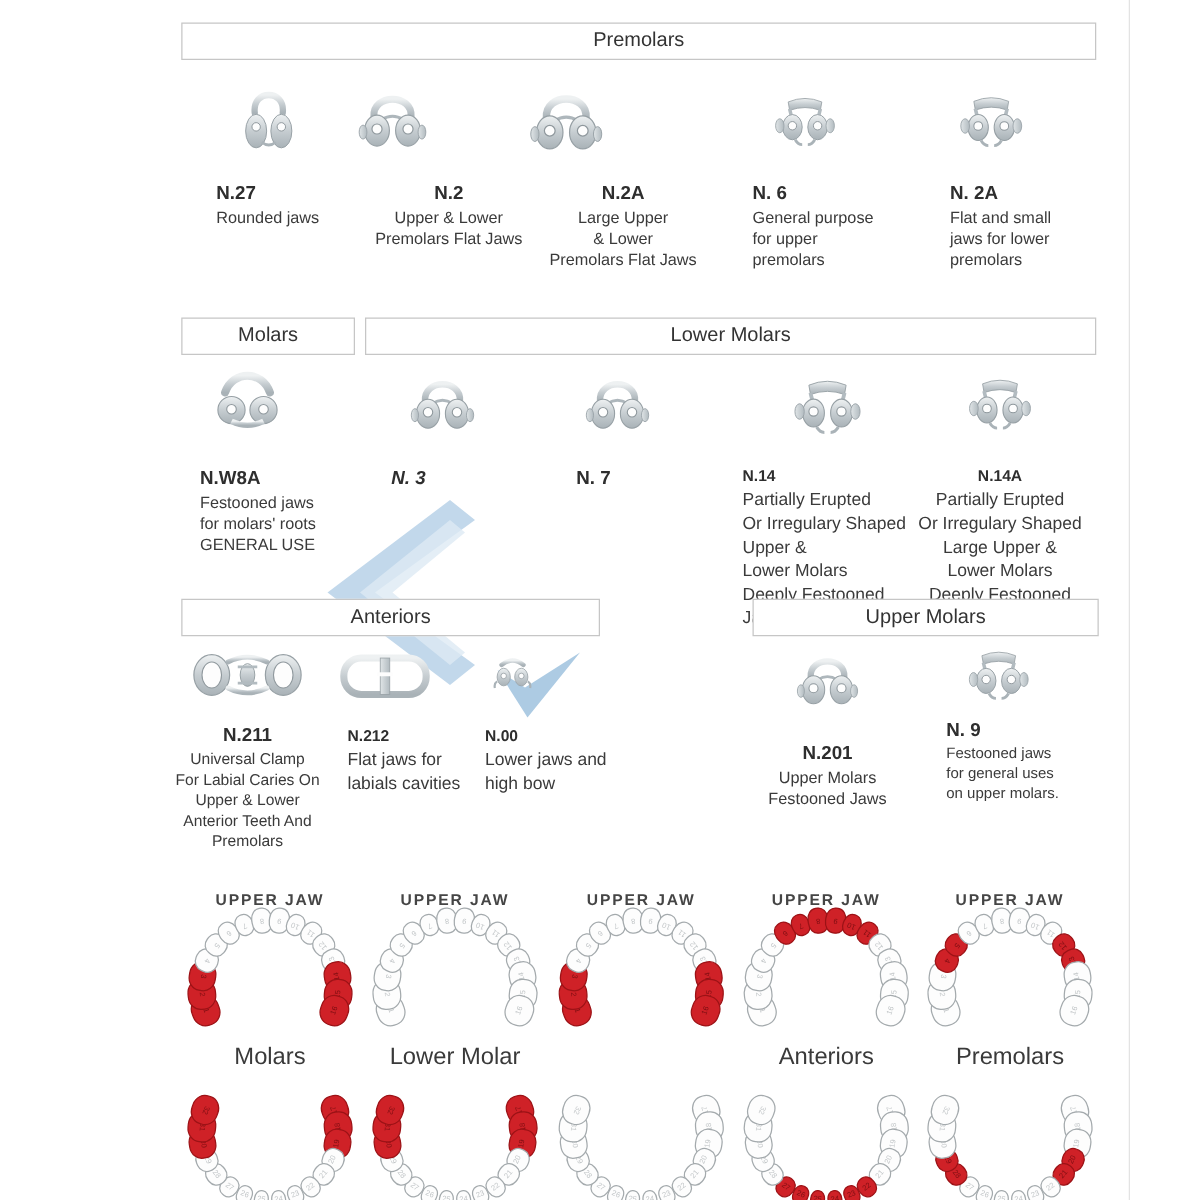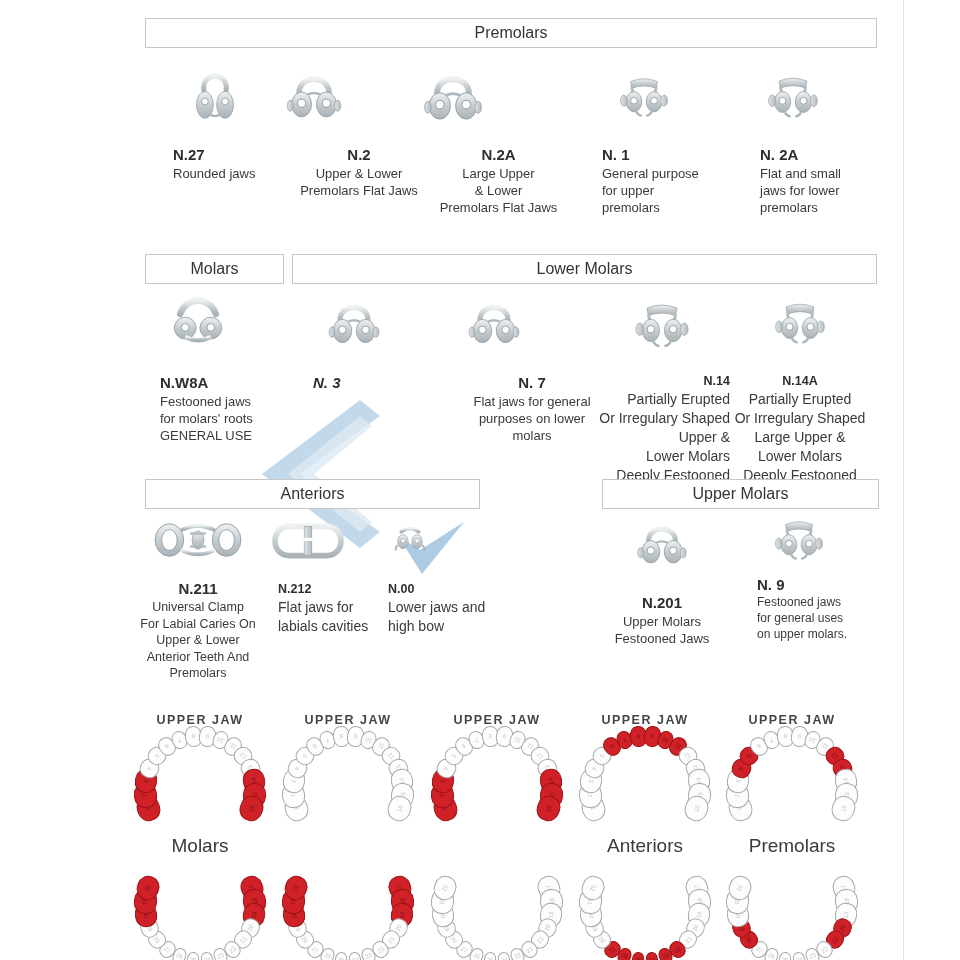--- a/index.html
+++ b/index.html
@@ -36,35 +36,35 @@
   .r1 .clampbox{height:84px;}
   .r1c1{left:158px;top:62px;width:115px;margin-left:15px;}
   .r1c2{left:283px;top:62px;width:152px;text-align:center;}
   .r1c3{left:420px;top:62px;width:157px;text-align:center;}
   .r1c4{left:602px;top:62px;width:130px;}
   .r1c5{left:760px;top:62px;width:115px;}
   
   .r2 .clampbox{height:84px;}
   .r2c1{left:160px;top:290px;width:122px;}
   .r2c2{left:313px;top:290px;width:132px;font-style:italic;}
-  .r2c3{left:461px;top:290px;width:142px;text-align:center;}
-  .r2c4{left:594px;top:290px;width:136px;text-align:right;}
+  .r2c3{left:461px;top:290px;width:142px;}
+  .r2c4{left:594px;top:290px;width:136px;text-align:left;}
   .r2c5{left:730px;top:290px;width:140px;text-align:center;}
   
   .r3 .clampbox{height:66px;}
   .r3c1{left:130px;top:510px;width:136px;text-align:center;}
   .r3c1 .desc{font-size:12.5px;}
   .r3c2{left:278px;top:510px;width:100px;}
   .r3c3{left:388px;top:510px;width:100px;}
   .r3c4{left:598px;top:510px;width:128px;text-align:center;}
   .r3c4 .num{margin-top:14px;}
   .r3c5{left:757px;top:510px;width:115px;}
   .r3c5 .desc{font-size:12px;}
   
-  .jaws{position:absolute;left:0;top:705px;width:892px;height:255px;z-index:1;}
+  .jaws{position:absolute;left:16px;top:705px;width:892px;height:255px;z-index:1;}
   .jaw-diagram{position:absolute;top:0;width:150px;height:255px;}
   .jaw-title{
     position:absolute;left:0;top:8px;width:150px;text-align:center;
     font-size:12.5px;font-weight:bold;letter-spacing:1.5px;color:#454545;
   }
   .jaw-label{
     position:absolute;left:-30px;top:130px;width:210px;text-align:center;
     font-size:19px;color:#3a3a3a;white-space:nowrap;
   }
   .tooth{
@@ -195,21 +195,21 @@
   <div class="desc">Large Upper
 &amp; Lower
 Premolars Flat Jaws</div>
 </div>
 <div class="item r1 r1c4">
   <span class="clampbox">
       <svg width="56" height="66" style="margin-left:14px">
         <use href="#c-wing"></use>
       </svg>
     </span>
-  <div class="num">N. 1</div>
+  <div class="num">N. 6</div>
   <div class="desc">General purpose
 for upper
 premolars</div>
 </div>
 <div class="item r1 r1c5">
   <span class="clampbox">
       <svg width="58" height="66" style="margin-left:4px">
         <use href="#c-wing"></use>
       </svg>
     </span>
@@ -238,23 +238,20 @@
     </span>
   <div class="num">N. 3</div>
 </div>
 <div class="item r2 r2c3">
   <span class="clampbox">
       <svg width="58" height="68" style="margin-left:4px">
         <use href="#c-std"></use>
       </svg>
     </span>
   <div class="num">N. 7</div>
-  <div class="desc">Flat jaws for general
-purposes on lower
-molars</div>
 </div>
 <div class="item r2 r2c4 small">
   <span class="clampbox">
       <svg width="62" height="66" style="margin:0 auto">
         <use href="#c-wing"></use>
       </svg>
     </span>
   <div class="num">N.14</div>
   <div class="desc">Partially Erupted
 Or Irregulary Shaped
@@ -399,20 +396,21 @@
         <div class="tooth" style="left: 76px; top: 246.6px; width: 12px; height: 16px; transform: rotate(-7.3deg);">24</div>
         <div class="tooth" style="left: 62px; top: 246.6px; width: 12px; height: 16px; transform: rotate(7.3deg);">25</div>
         <div class="tooth" style="left: 47.9px; top: 243.1px; width: 13px; height: 16px; transform: rotate(22deg);">26</div>
         <div class="tooth" style="left: 34.7px; top: 235.8px; width: 15px; height: 17px; transform: rotate(36.7deg);">27</div>
         <div class="tooth" style="left: 23.1px; top: 226.2px; width: 18px; height: 17px; transform: rotate(51.3deg);">28</div>
         <div class="tooth" style="left: 15.3px; top: 214px; width: 19px; height: 18px; transform: rotate(66deg);">29</div>
         <div class="tooth red" style="left: 8.7px; top: 198.8px; width: 24px; height: 22px; transform: rotate(80.7deg);">30</div>
         <div class="tooth red" style="left: 7.7px; top: 184.5px; width: 25px; height: 23px; transform: rotate(95.3deg);">31</div>
         <div class="tooth red" style="left: 11.3px; top: 171.5px; width: 24px; height: 22px; transform: rotate(110deg);">32</div>
       </div>
+    <div class="jaw-label">Lower Molar</div>
   </div>
   <div class="jaw-diagram" style="left:422px">
     <div class="jaw-title">UPPER JAW</div>
     <div class="teeth">
         <div class="tooth red" style="left: 10.8px; top: 92px; width: 25px; height: 23px; transform: rotate(70deg);">1</div>
         <div class="tooth red" style="left: 7.7px; top: 78.5px; width: 25px; height: 23px; transform: rotate(84.7deg);">2</div>
         <div class="tooth red" style="left: 8.7px; top: 65.2px; width: 24px; height: 22px; transform: rotate(99.3deg);">3</div>
         <div class="tooth" style="left: 15.3px; top: 53.5px; width: 19px; height: 19px; transform: rotate(114deg);">4</div>
         <div class="tooth" style="left: 23.1px; top: 42.3px; width: 18px; height: 18px; transform: rotate(128.7deg);">5</div>
         <div class="tooth" style="left: 34.2px; top: 32.2px; width: 16px; height: 19px; transform: rotate(143.3deg);">6</div>

